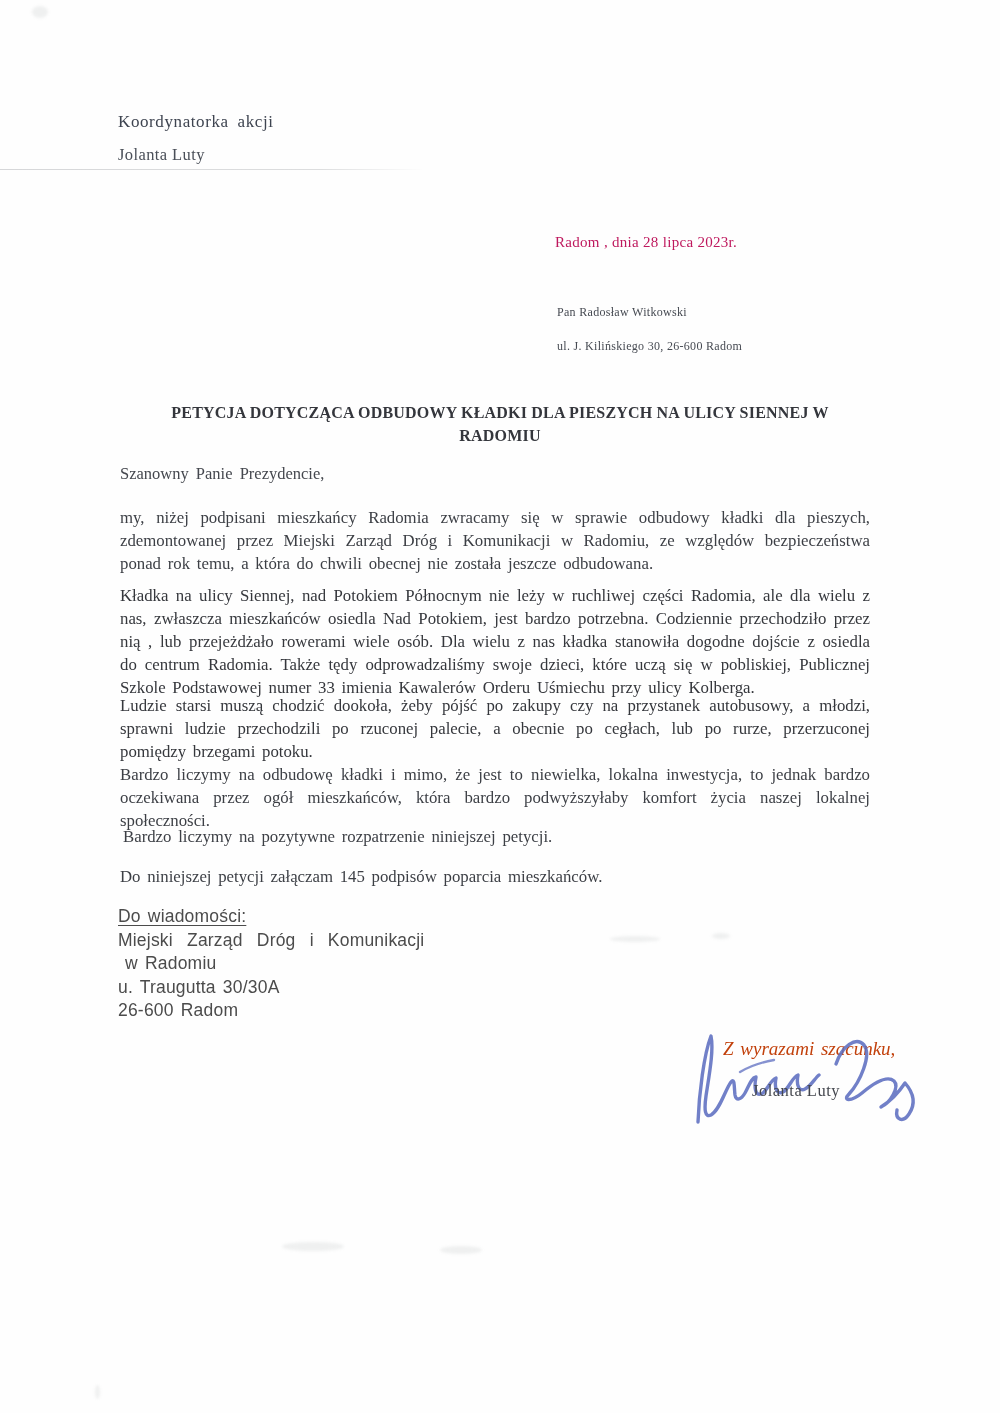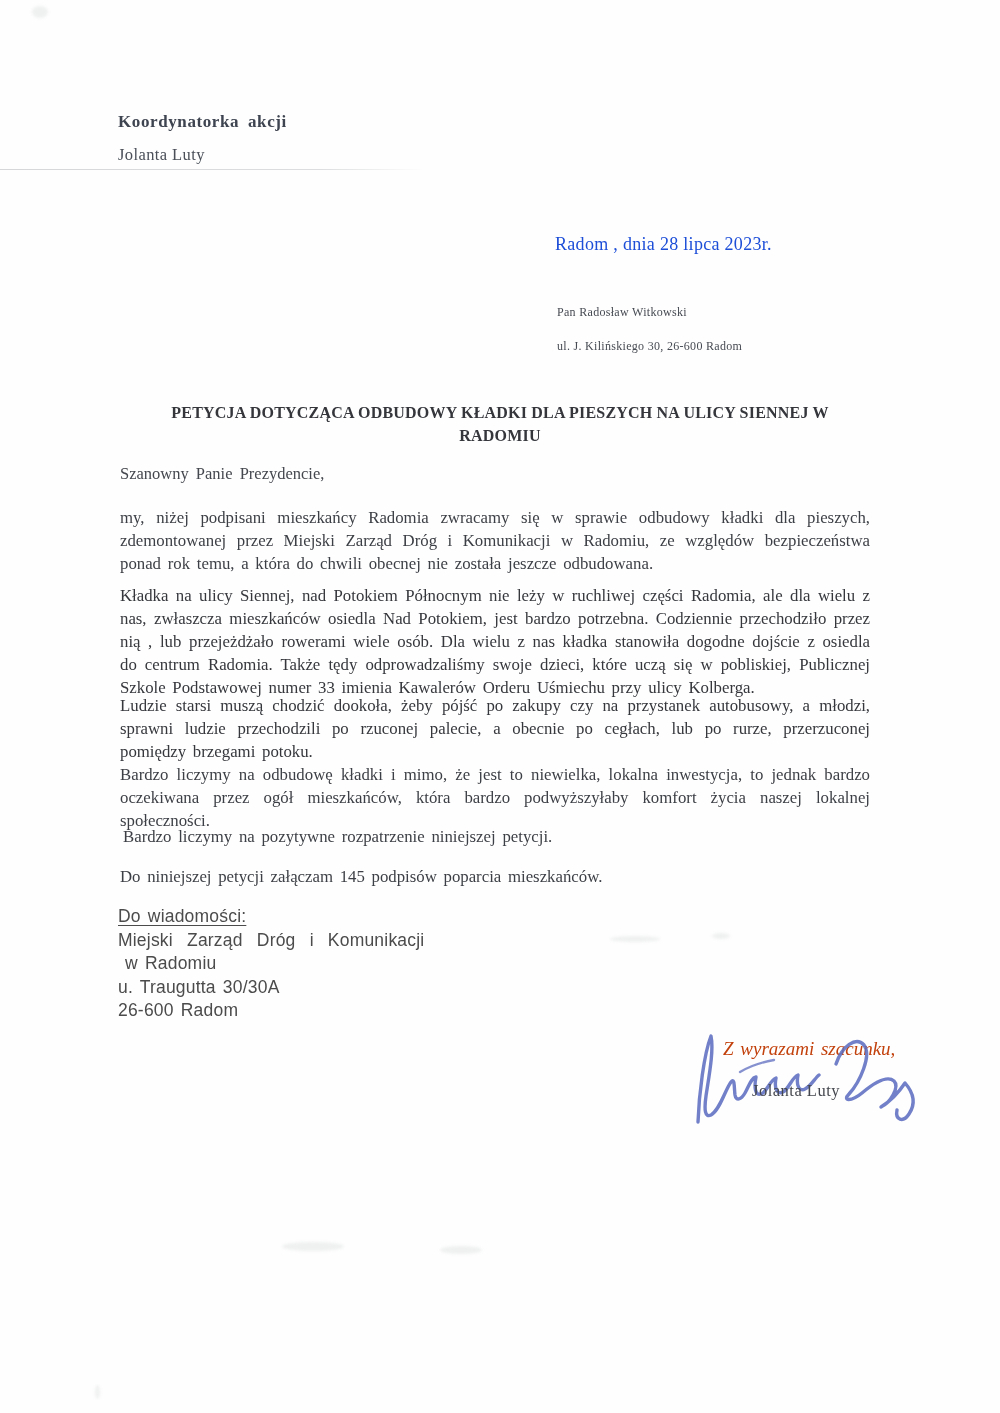--- a/index.html
+++ b/index.html
@@ -12,38 +12,38 @@
     position: relative;
     width: 1000px; height: 1413px;
     background: #fefefe;
     overflow: hidden;
     color: var(--ink, #3d4048);
   }
   .abs { position: absolute; }
 
   
   .coordinator-label {
-    font-weight: bold;
+    font-weight: normal;
     font-size: 17px;
     letter-spacing: 0.6px;
     word-spacing: 4px;
     color: #3e4450;
   }
   .coordinator-name {
     font-size: 16.5px;
     color: #4a4f58;
     letter-spacing: 0.4px;
   }
   .header-rule {
     height: 1px;
     background: linear-gradient(to right, #d6d7d9 0%, #dcddde 75%, rgba(220,221,222,0) 100%);
   }
 
   
-  .dateline { font-size: 18px; color: #1d4ed8; letter-spacing: 0.3px; }
+  .dateline { font-size: 15px; color: #be185d; letter-spacing: 0.3px; }
   .recipient { font-size: 12px; color: #464a52; line-height: 33.5px; letter-spacing: 0.3px; }
 
   
   .title {
     width: 790px;
     text-align: center;
     font-weight: bold;
     font-size: 16px;
     line-height: 23px;
     color: #34363c;

